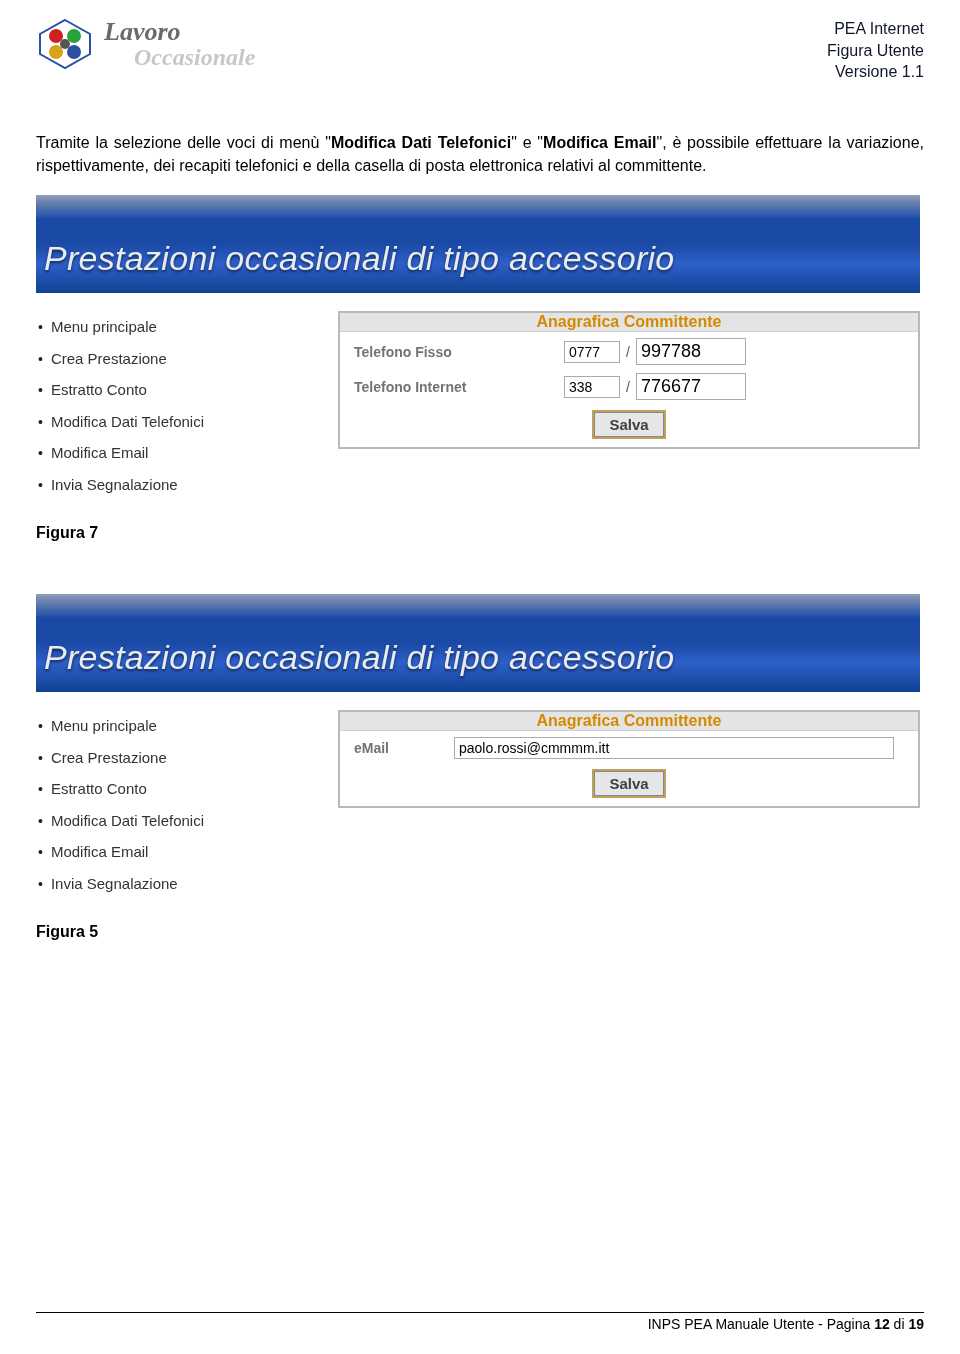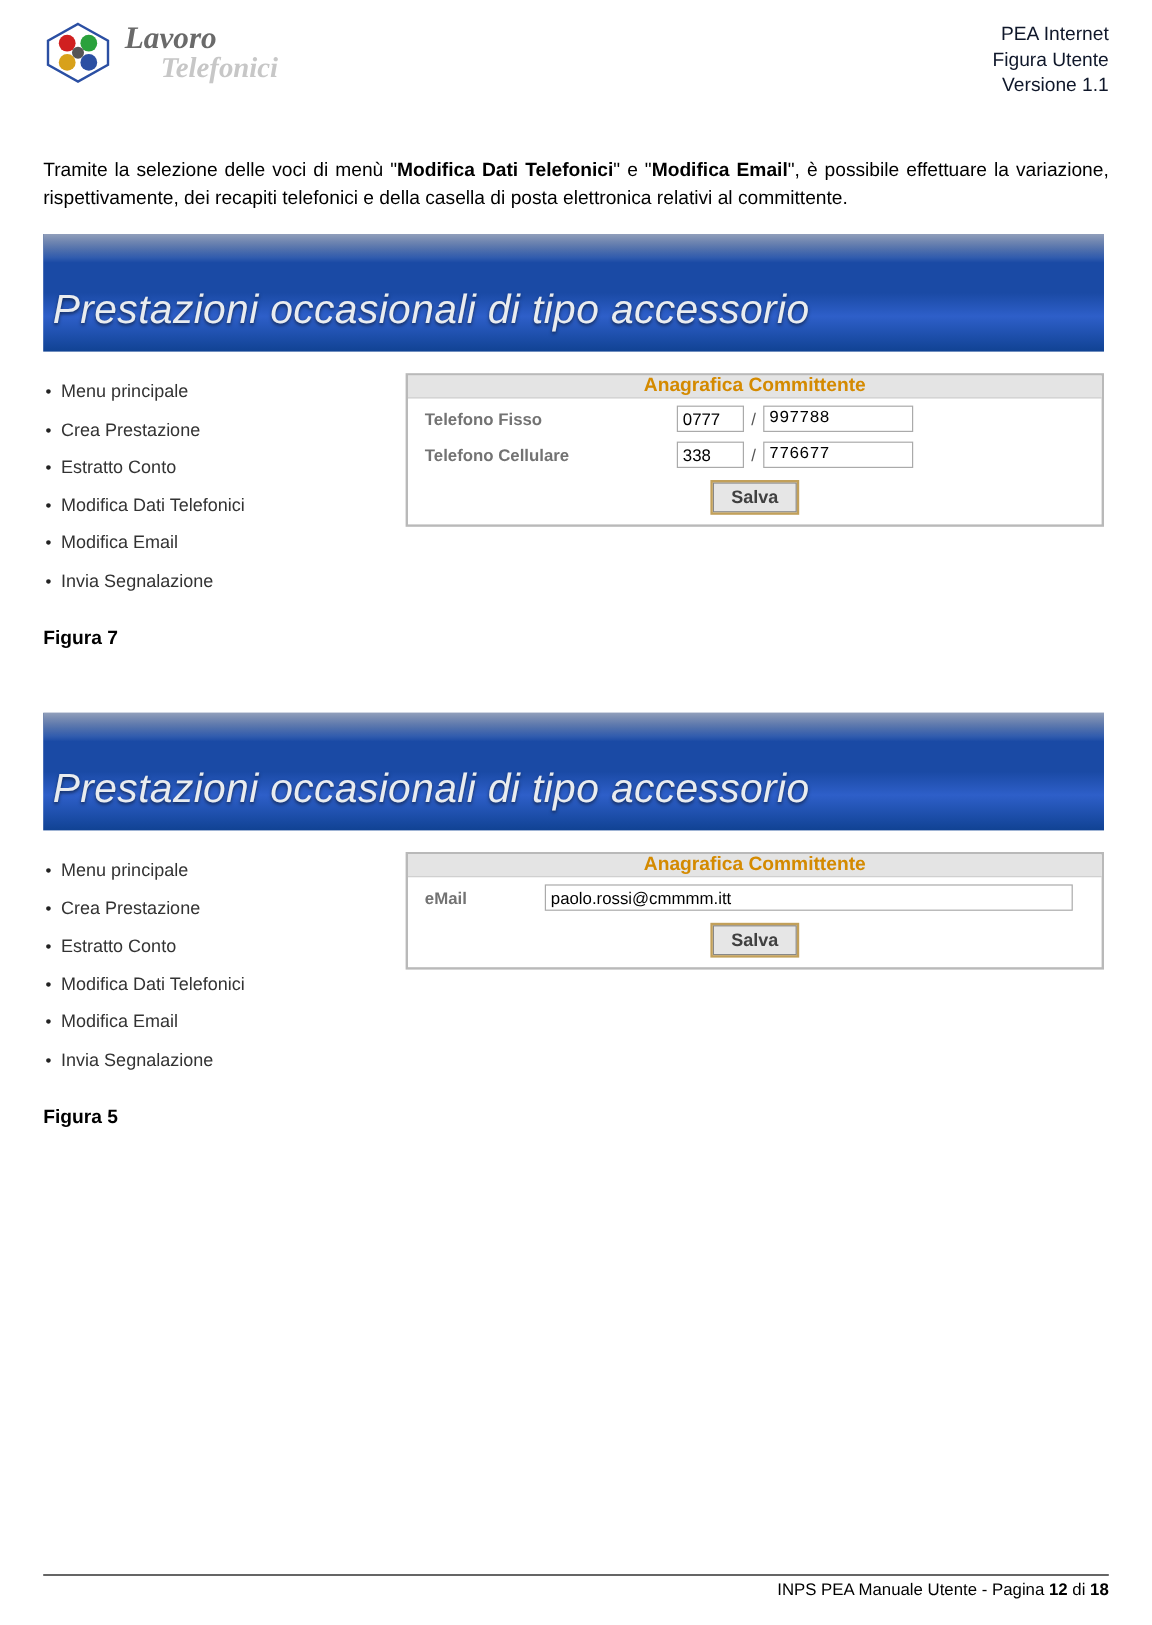--- a/index.html
+++ b/index.html
@@ -144,25 +144,25 @@
   }
   .form-row .lbl.narrow { width: 100px; }
   input.tiny {
     width: 56px;
     padding: 2px 4px;
     border: 1px solid #aaa;
     font-size: 14px;
     font-family: inherit;
   }
   input.small {
-    width: 125px;
+    width: 110px;
     padding: 2px 4px;
     border: 1px solid #aaa;
-    font-size: 14px;
-    font-family: Liberation Mono, monospace;
+    font-size: 18px;
+    font-family: Liberation Sans, sans-serif;
   }
   input.wide {
     width: 440px;
     padding: 2px 4px;
     border: 1px solid #aaa;
     font-size: 14px;
     font-family: inherit;
   }
   .slash { margin: 0 6px; color:#555; }
   .btn-row {
@@ -204,21 +204,21 @@
           <polygon points="29,2 54,16 54,36 29,50 4,36 4,16" fill="#ffffff" stroke="#2b4fa3" stroke-width="2"></polygon>
           <circle cx="20" cy="18" r="7" fill="#d02020"></circle>
           <circle cx="38" cy="18" r="7" fill="#2aa13c"></circle>
           <circle cx="20" cy="34" r="7" fill="#d8a11a"></circle>
           <circle cx="38" cy="34" r="7" fill="#2b4fa3"></circle>
           <circle cx="29" cy="26" r="5" fill="#555"></circle>
         </svg>
       </div>
       <div class="logo-text">
         <div class="l1">Lavoro</div>
-        <div class="l2">Telefonici</div>
+        <div class="l2">Occasionale</div>
       </div>
     </div>
     <div class="doc-meta">
       <div>PEA Internet</div>
       <div>Figura Utente</div>
       <div>Versione 1.1</div>
     </div>
   </div>
 
   <p class="body-text">
@@ -240,21 +240,21 @@
       </ul>
       <div class="form-panel">
         <div class="panel-title">Anagrafica Committente</div>
         <div class="form-row">
           <span class="lbl">Telefono Fisso</span>
           <input class="tiny" value="0777" style="">
           <span class="slash">/</span>
           <input class="small" value="997788" style="">
         </div>
         <div class="form-row">
-          <span class="lbl">Telefono Cellulare</span>
+          <span class="lbl">Telefono Internet</span>
           <input class="tiny" value="338" style="">
           <span class="slash">/</span>
           <input class="small" value="776677" style="">
         </div>
         <div class="btn-row">
           <span class="save-btn">Salva</span>
         </div>
       </div>
     </div>
   </div>
@@ -283,16 +283,16 @@
         <div class="btn-row">
           <span class="save-btn">Salva</span>
         </div>
       </div>
     </div>
   </div>
 
   <div class="figure-caption">Figura 5</div>
 
   <div class="footer">
-    <span>INPS  PEA Manuale Utente  -  Pagina </span><span class="pn">12</span><span> di </span><span class="pn">18</span>
+    <span>INPS  PEA Manuale Utente  -  Pagina </span><span class="pn">12</span><span> di </span><span class="pn">19</span>
   </div>
 
 </div>
 
 </body></html>

